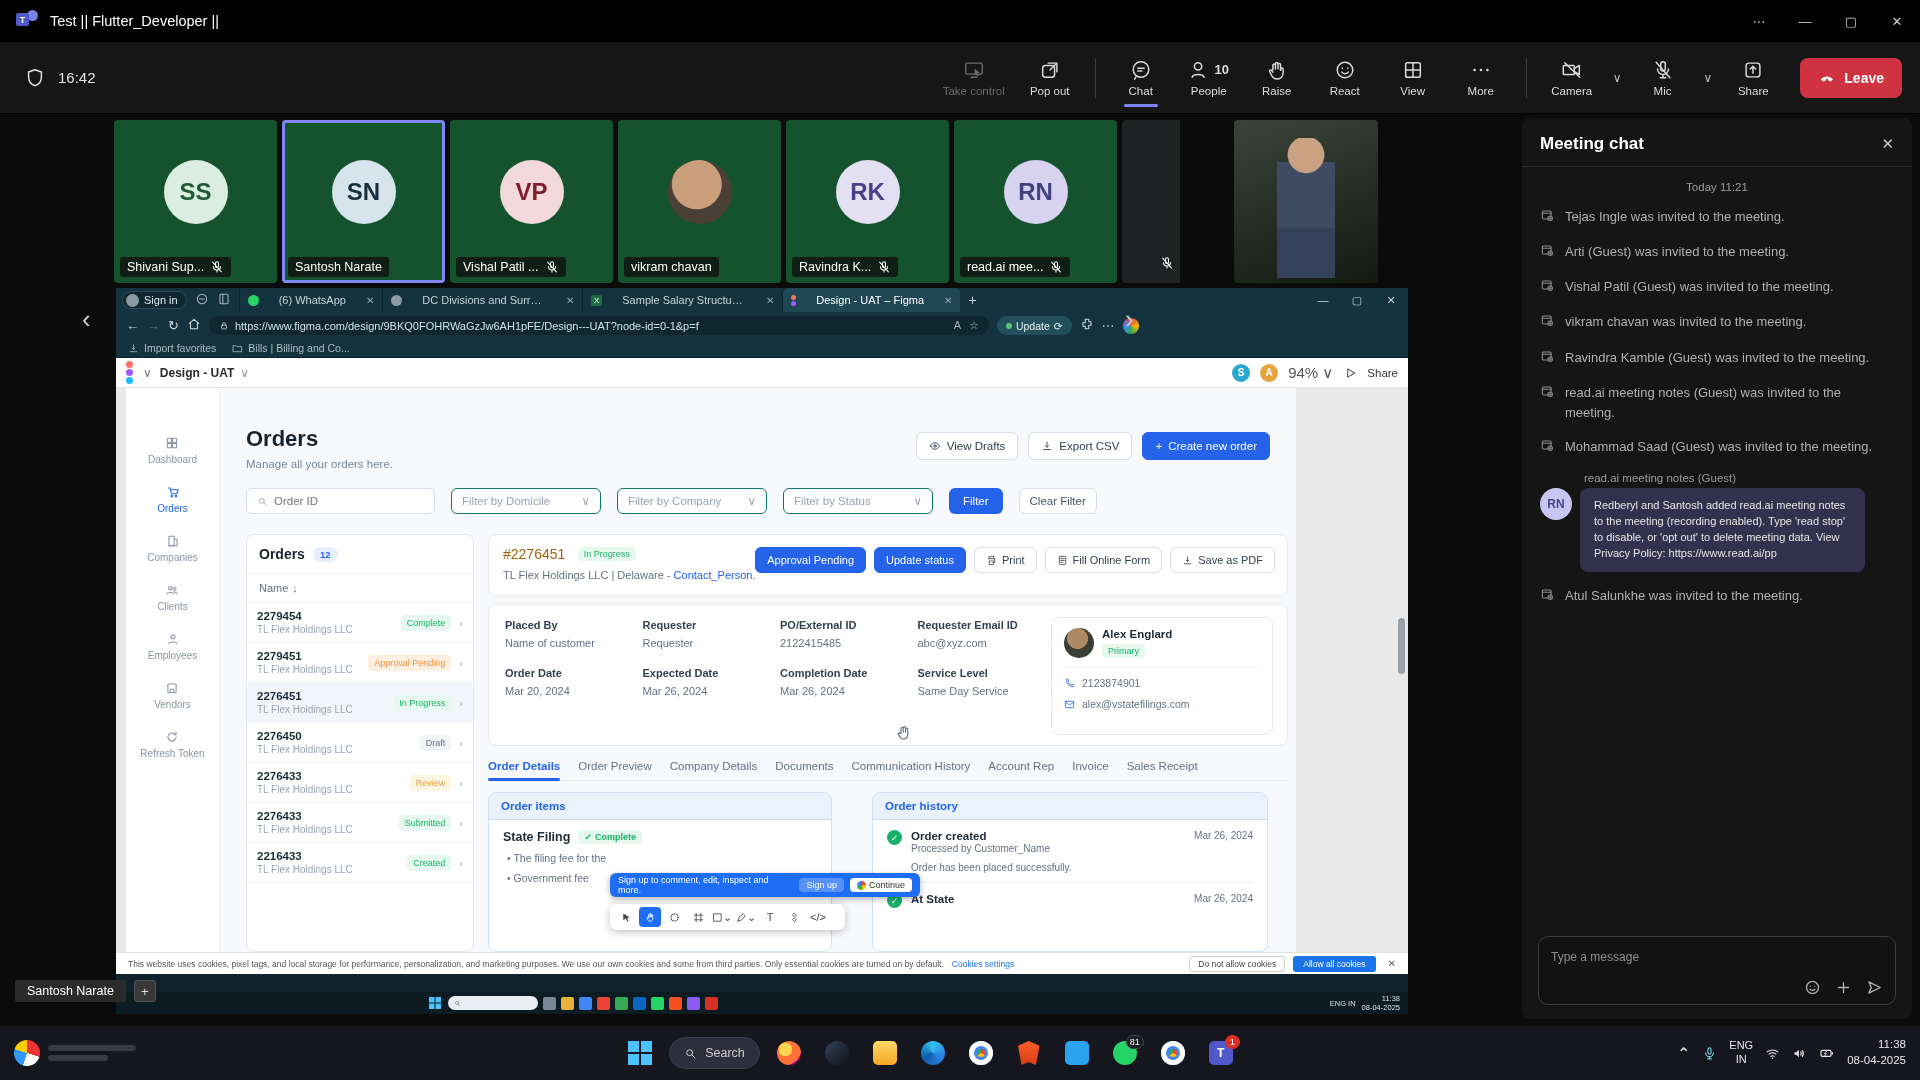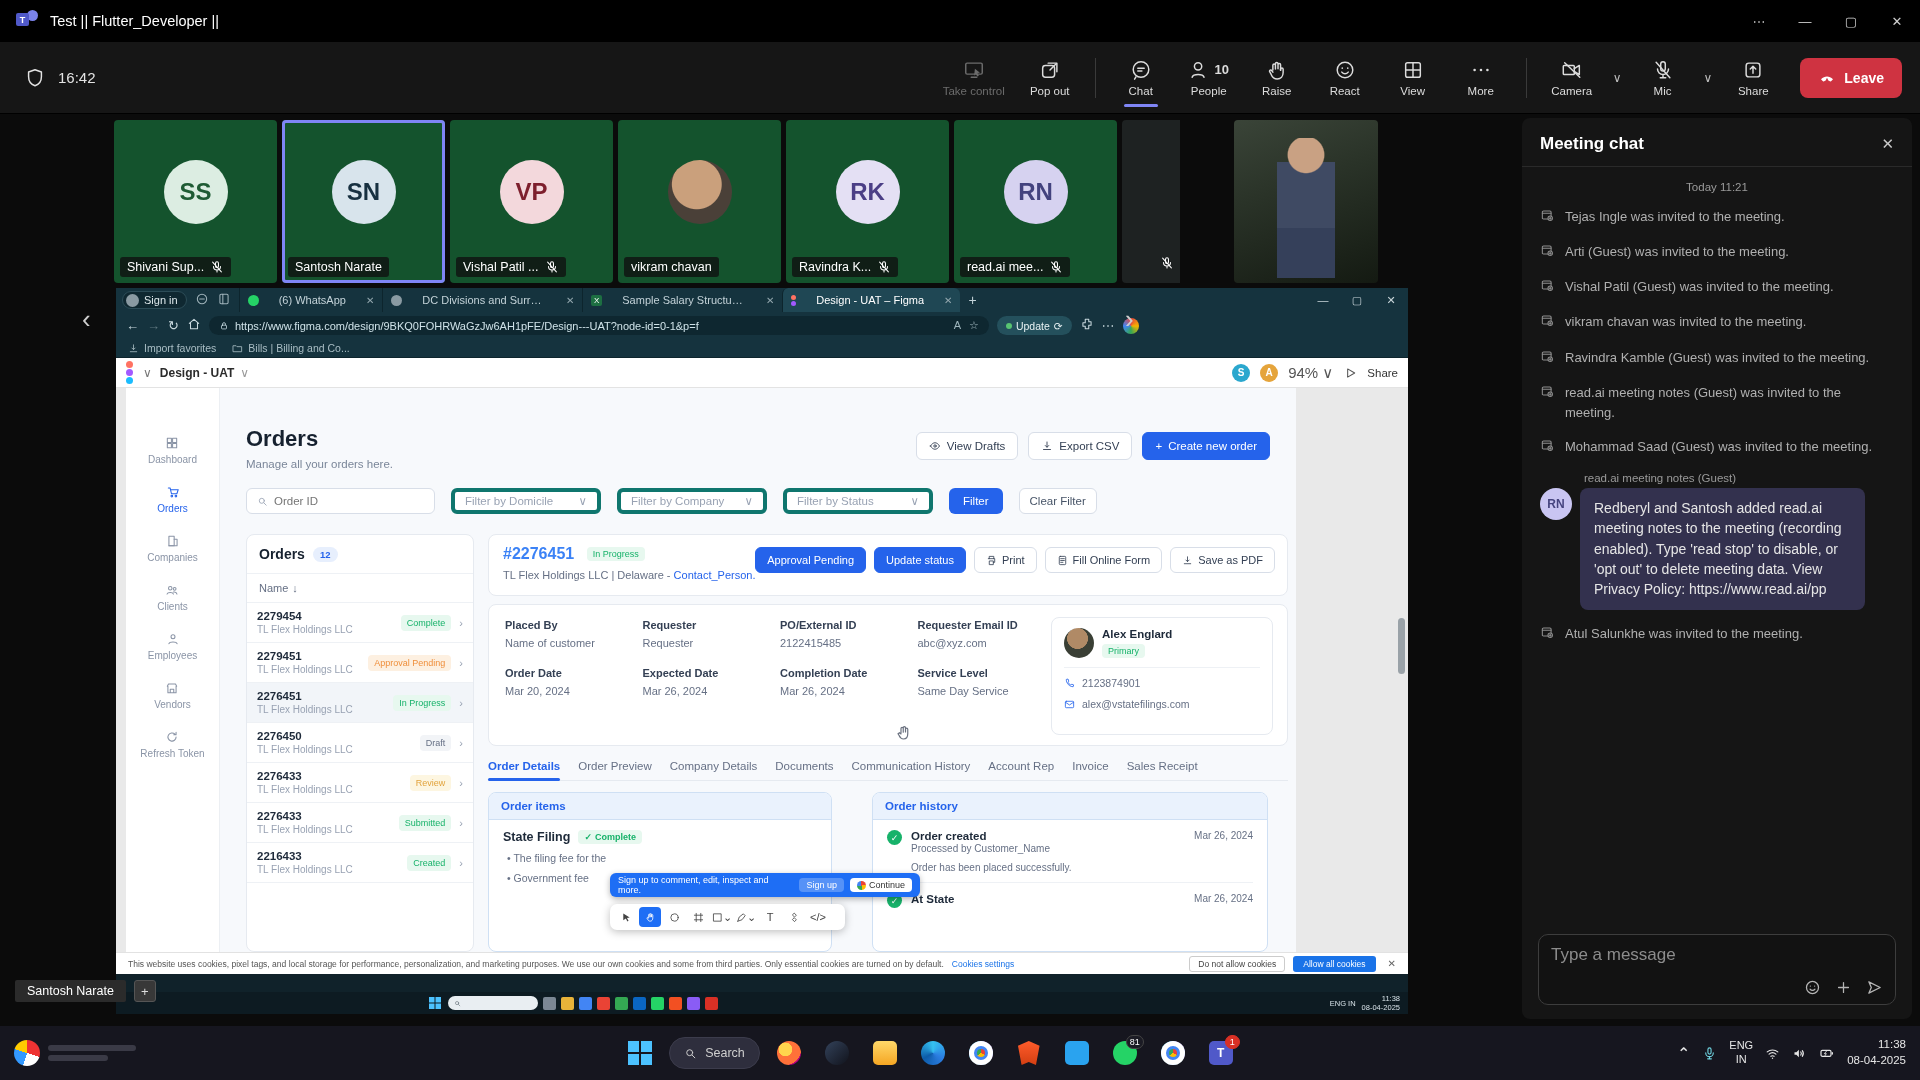--- a/index.html
+++ b/index.html
@@ -84,42 +84,42 @@
 .main{position:absolute;left:94px;top:0;width:1076px;height:564px;background:#f7f9fc}
 .h1row{position:absolute;left:26px;top:38px}
 .h1row h1{font-size:22px;color:#16212f}
 .h1row .sub{font-size:11.5px;color:#7a8699;margin-top:6px}
 .actrow{position:absolute;right:26px;top:44px;display:flex;gap:10px}
 .obtn{display:flex;align-items:center;gap:6px;border:1px solid #d8dee8;background:#fff;color:#344054;font-size:11.5px;border-radius:6px;height:28px;padding:0 12px}
 .obtn.blue{background:#2563eb;border-color:#2563eb;color:#fff}
 .filterrow{position:absolute;left:26px;top:100px;display:flex;gap:16px;align-items:center}
 .finput{display:flex;align-items:center;gap:6px;border:1px solid #d8dee8;background:#fff;border-radius:6px;height:26px;padding:0 10px;color:#98a2b3;font-size:11.5px}
 .finput input{border:0;outline:0;width:150px;font-size:11.5px;color:#475467;background:transparent}
-.fsel{display:flex;align-items:center;justify-content:space-between;border:4px solid #0f766e;background:#fff;border-radius:6px;height:26px;padding:0 10px;color:#98a2b3;font-size:11.5px;width:150px}
+.fsel{display:flex;align-items:center;justify-content:space-between;border:1px solid #0f766e;background:#fff;border-radius:6px;height:26px;padding:0 10px;color:#98a2b3;font-size:11.5px;width:150px}
 .fbtn{background:#2563eb;color:#fff;font-size:11.5px;border-radius:6px;height:26px;padding:0 14px;display:flex;align-items:center}
 .fclear{color:#475467;font-size:11.5px;border:1px solid #d8dee8;background:#fff;border-radius:6px;height:26px;padding:0 10px;display:flex;align-items:center}
 
 .opanel{position:absolute;left:26px;top:146px;width:228px;height:418px;background:#fff;border:1px solid #e6eaf0;border-radius:8px;overflow:hidden}
 .opanel .phead{display:flex;align-items:center;gap:8px;padding:11px 12px;border-bottom:1px solid #eef1f5}
 .opanel .phead .t{font-weight:bold;font-size:14px;color:#16212f}
 .badge12{background:#e7effd;color:#2563eb;font-size:9.5px;border-radius:9px;padding:2px 7px;font-weight:bold}
 .namehd{display:flex;align-items:center;gap:4px;color:#667085;font-size:11px;padding:8px 12px;border-bottom:1px solid #eef1f5}
 .orow{display:flex;align-items:center;padding:7px 10px;border-bottom:1px solid #eef1f5;background:#fff}
 .orow.sel{background:#f2f5f9}
 .orow .oid{font-weight:bold;font-size:11.5px;color:#1d2939}
 .orow .ocmp{font-size:10px;color:#98a2b3;margin-top:2px}
 .orow .stat{margin-left:auto;font-size:9px;border-radius:4px;padding:3px 6px;white-space:nowrap}
 .orow .arr{color:#98a2b3;margin-left:8px;font-size:11px}
 .st-green{background:#e7f8ef;color:#17b26a}
 .st-orange{background:#fdf0e1;color:#ef8f3c}
 .st-gray{background:#f2f4f7;color:#667085}
 .st-yellow{background:#fdf6e1;color:#e2a33c}
 
 .dhead{position:absolute;left:268px;top:146px;width:800px;height:62px;background:#fff;border:1px solid #e6eaf0;border-radius:8px;padding:10px 14px}
-.dhead .no{font-weight:bold;font-size:16px;color:#3b82f6;display:inline}
+.dhead .no{font-weight:normal;font-size:14px;color:#a16207;display:inline}
 .dstat{background:#e7f8ef;color:#17b26a;font-size:9px;border-radius:4px;padding:2px 6px;margin-left:8px;vertical-align:2px}
 .dsub{font-size:11px;color:#667085;margin-top:6px}
 .dsub a{color:#2563eb;text-decoration:none}
 .dbtns{position:absolute;right:12px;top:12px;display:flex;gap:8px}
 .dbtn{display:flex;align-items:center;gap:5px;font-size:11px;border-radius:6px;height:26px;padding:0 11px;border:1px solid #d8dee8;background:#fff;color:#344054}
 .dbtn.blue{background:#2563eb;border-color:#2563eb;color:#fff}
 .dcard{position:absolute;left:268px;top:216px;width:800px;height:142px;background:#fff;border:1px solid #e6eaf0;border-radius:8px;padding:14px 16px}
 .fgrid{display:grid;grid-template-columns:repeat(4,1fr);gap:18px 10px;width:540px}
 .fld .lb{font-size:11px;color:#344054;font-weight:bold}
 .fld .vl{font-size:11px;color:#667085;margin-top:6px}
@@ -181,23 +181,23 @@
 .chead{display:flex;align-items:center;padding:16px 18px 12px 18px;border-bottom:1px solid #2a2a2a}
 .chead .ct{color:#fff;font-weight:bold;font-size:17px}
 .chead .cclose{margin-left:auto;color:#c9c9c9;font-size:15px;cursor:pointer}
 .cbody{flex:1;padding:14px 18px 0 18px;overflow:hidden}
 .cdate{text-align:center;color:#9a9a9a;font-size:11.5px;margin-bottom:14px}
 .sysmsg{display:flex;gap:11px;color:#b0b0b0;font-size:13px;line-height:1.55;margin-bottom:14px}
 .sysmsg .si{flex:0 0 auto;color:#8f8f8f;margin-top:1px}
 .sender{color:#9a9a9a;font-size:11.5px;margin:4px 0 4px 44px}
 .bubrow{display:flex;gap:8px;margin-bottom:14px}
 .bav{flex:0 0 auto;width:32px;height:32px;border-radius:50%;background:#c9c5f2;color:#46447f;font-size:12px;font-weight:bold;display:flex;align-items:center;justify-content:center}
-.bubble{background:#33314e;border-radius:8px;padding:10px 14px;color:#e6e6e6;font-size:14px;line-height:1.45;max-width:285px}
+.bubble{background:#33314e;border-radius:8px;padding:10px 14px;color:#e6e6e6;font-size:11px;line-height:1.45;max-width:285px}
 .cinput{margin:10px 16px 0 16px;border:1px solid #3d3d3d;background:#121212;border-radius:10px;padding:10px 12px 8px 12px}
-.cinput input{width:100%;background:transparent;border:0;outline:0;color:#d946ef;font-size:17px}
+.cinput input{width:100%;background:transparent;border:0;outline:0;color:#d946ef;font-size:12px}
 .cinput input::placeholder{color:#8c8c8c}
 .cicons{display:flex;justify-content:flex-end;gap:14px;color:#b5b5b5;margin-top:14px}
 
 .taskbar{position:absolute;left:0;top:1026px;width:1920px;height:54px;background:#16161f;display:flex;align-items:center}
 .tb-widget{display:flex;align-items:center;gap:8px;margin-left:14px;width:170px}
 .tb-wicon{width:26px;height:26px;border-radius:50%;background:conic-gradient(#e33 0 30%,#fff 30% 55%,#39f 55% 80%,#fc0 80% 100%)}
 .tb-wl{display:flex;flex-direction:column;gap:4px}
 .tb-wl span{display:block;height:6px;border-radius:3px;background:#3a3a46}
 .tb-center{display:flex;align-items:center;gap:10px;margin:0 auto}
 .tb-ic{position:relative;width:38px;height:38px;border-radius:6px;display:flex;align-items:center;justify-content:center}

